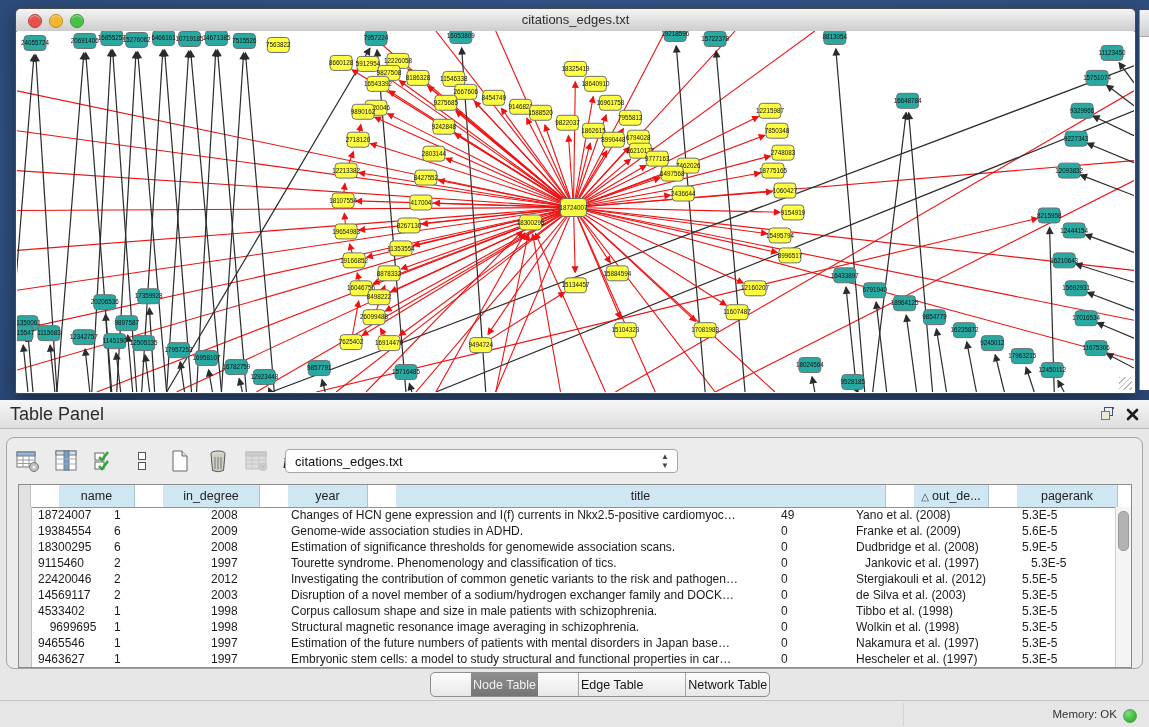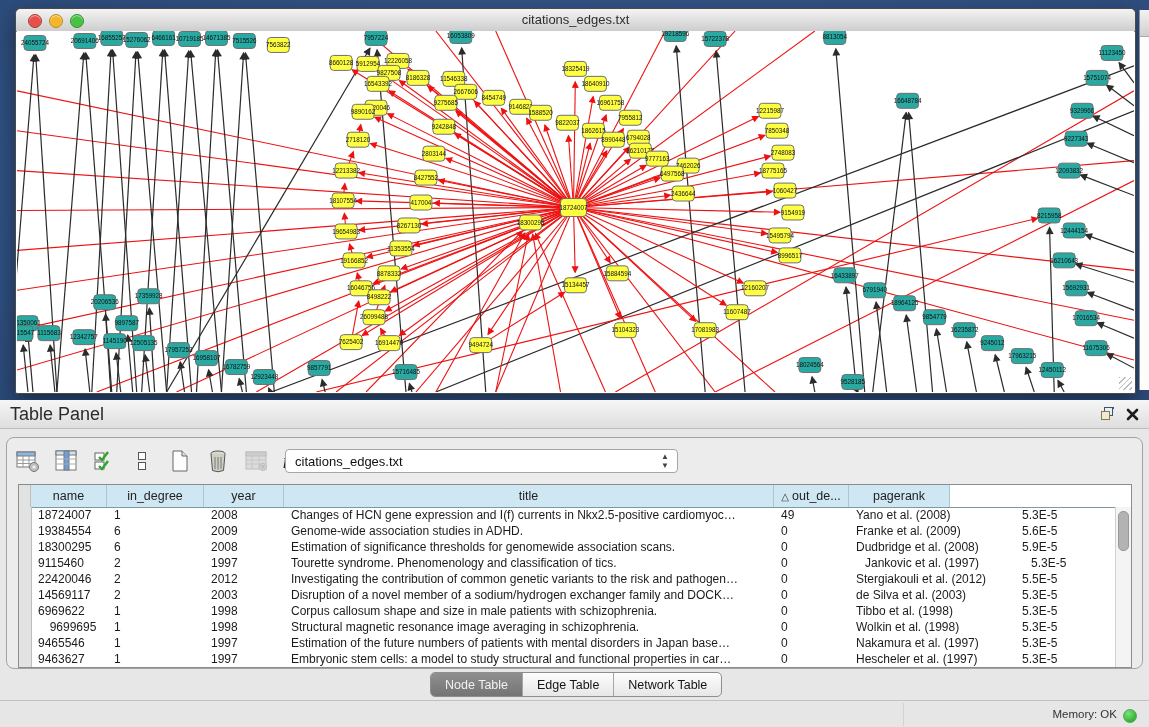--- a/index.html
+++ b/index.html
@@ -39,40 +39,40 @@
   .toolbar{position:absolute;left:14px;top:444px;height:34px;display:flex;align-items:center;gap:10px;}
   .tool{width:28px;height:28px;display:flex;align-items:center;justify-content:center;cursor:pointer;}
   .fx{font-family:"Liberation Serif",serif;font-style:italic;font-weight:bold;font-size:14px;color:#222;}
   .dropdown{position:absolute;left:285px;top:449px;width:393px;height:24px;background:#fff;
     border:1px solid #a6a6a6;border-radius:4px;font-size:13px;color:#111;
     display:flex;align-items:center;padding-left:9px;box-sizing:border-box;cursor:pointer;}
   .dd-arrows{position:absolute;right:8px;top:2px;font-size:8px;color:#444;line-height:9px;text-align:center;}
   
   .tbl{position:absolute;left:18px;top:484px;width:1114px;height:184px;
     border:1px solid #8c8c8c;background:#fff;box-sizing:border-box;font-size:12px;}
-  .thead{display:flex;height:22px;border-bottom:1px solid #7e98a5;}
+  .thead{display:flex;height:22px;border-bottom:1px solid #7e98a5;gap:28px;}
   .gut{width:12px;background:#e2e2e2;border-right:1px solid #bdbdbd;box-sizing:border-box;flex:none;}
   .th{background:#cfe7f2;border-right:1px solid #a9c6d3;box-sizing:border-box;
       display:flex;align-items:center;justify-content:center;font-size:12.5px;color:#222;
       white-space:nowrap;overflow:hidden;cursor:pointer;}
   .sort{font-size:10px;margin-right:3px;color:#333;}
   .tbody{position:absolute;left:0;top:22px;right:0;bottom:0;display:flex;}
   .gutcol{width:12px;background:#e2e2e2;border-right:1px solid #bdbdbd;flex:none;}
   .rows{flex:1;}
   .tr{display:flex;height:16px;line-height:16px;cursor:default;}
   .td{padding-left:6px;box-sizing:border-box;white-space:nowrap;overflow:hidden;color:#1b1b1b;flex:none;}
   .vsb{position:absolute;right:0;top:22px;bottom:0;width:15px;background:#f4f4f4;border-left:1px solid #d0d0d0;}
   .vsb .thumb{position:absolute;left:2px;top:4px;width:9px;height:38px;border-radius:5px;
     background:#b3b3b3;border:1px solid #9a9a9a;}
   
   .tabs{position:absolute;left:430px;top:672px;height:23px;display:flex;
     border:1px solid #8e8e8e;border-radius:5px;overflow:hidden;
     background:linear-gradient(#fdfdfd,#e7e7e7);font-size:12.5px;}
-  .tab{display:flex;align-items:center;justify-content:center;padding:0 14px;color:#151515;
-    border-left:1px solid #a5a5a5;cursor:pointer;white-space:nowrap;}
+  .tab{display:flex;align-items:center;justify-content:center;padding:0 2px;color:#151515;
+    border-left:1px solid #a5a5a5;cursor:pointer;white-space:nowrap;margin-left:40px;}
   .tab:first-child{border-left:none;}
   .tab.sel{background:linear-gradient(#8f8f8f,#747474);color:#f2f2f2;}
   
   .statusbar{position:absolute;left:0;top:700px;width:1149px;height:27px;background:#e6e6e6;
     border-top:1px solid #c2c2c2;}
   .statusbar .divider{position:absolute;left:903px;top:2px;bottom:2px;width:1px;background:#d2d2d2;}
   .mem{position:absolute;right:32px;top:0;line-height:27px;font-size:11.5px;color:#333;}
   .memdot{position:absolute;right:12px;top:8px;width:12px;height:12px;border-radius:50%;
     background:radial-gradient(circle at 35% 30%, #7fe07f, #3dbb3d 60%, #2a9a2a);
     border:1px solid #57a557;}
@@ -884,21 +884,21 @@
           <div class="tr">
             <div class="td" style="width: 76px;">14569117</div>
             <div class="td" style="width: 97px;">2</div>
             <div class="td" style="width: 80px;">2003</div>
             <div class="td" style="width: 490px;">Disruption of a novel member of a sodium/hydrogen exchanger family and DOCK…</div>
             <div class="td" style="width: 75px;">0</div>
             <div class="td" style="width: 166px;">de Silva et al. (2003)</div>
             <div class="td" style="width: 101px;">5.3E-5</div>
           </div>
           <div class="tr">
-            <div class="td" style="width: 76px;">6969622</div>
+            <div class="td" style="width: 76px;">4533402</div>
             <div class="td" style="width: 97px;">1</div>
             <div class="td" style="width: 80px;">1998</div>
             <div class="td" style="width: 490px;">Corpus callosum shape and size in male patients with schizophrenia.</div>
             <div class="td" style="width: 75px;">0</div>
             <div class="td" style="width: 166px;">Tibbo et al. (1998)</div>
             <div class="td" style="width: 101px;">5.3E-5</div>
           </div>
           <div class="tr">
             <div class="td" style="width: 76px; text-align: center;">9699695</div>
             <div class="td" style="width: 97px;">1</div>

